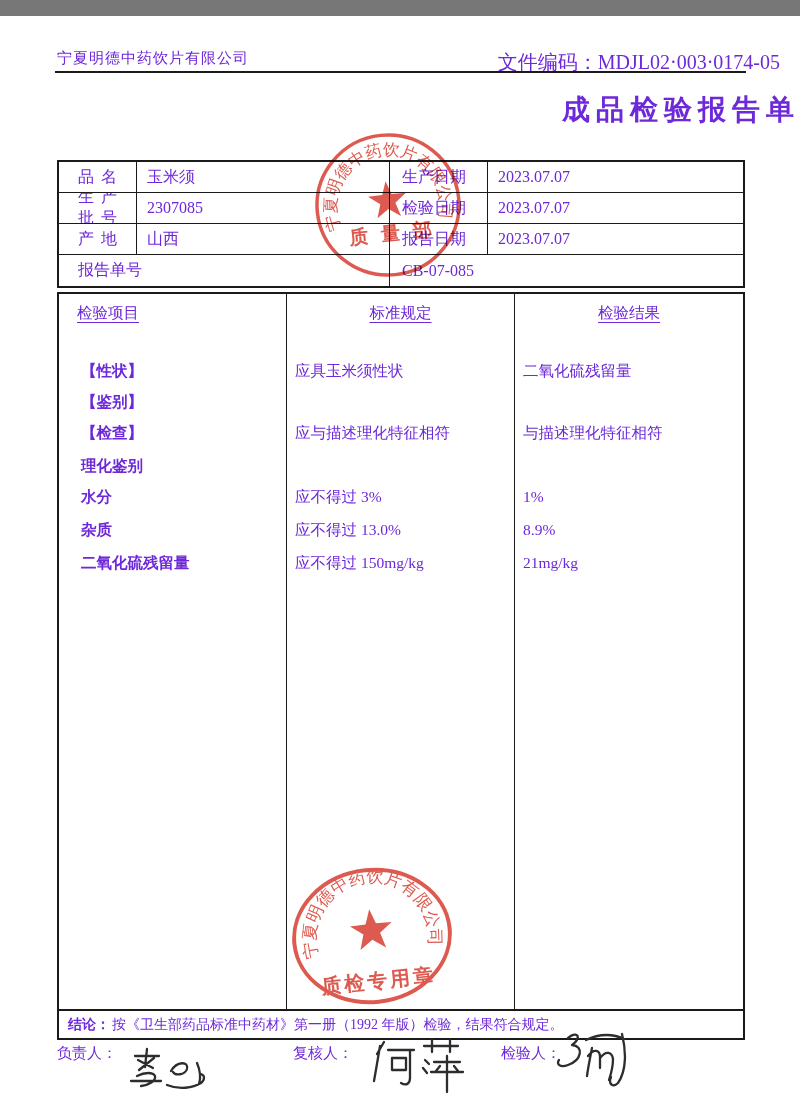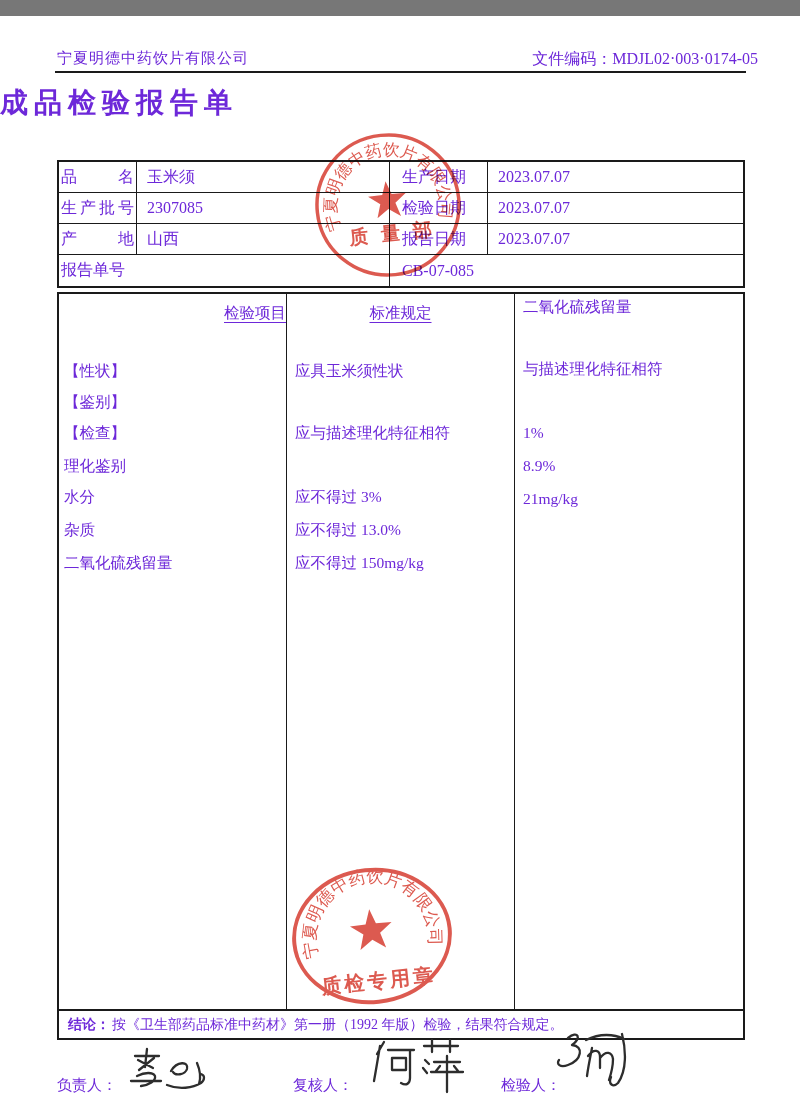--- a/index.html
+++ b/index.html
@@ -6,68 +6,68 @@
   html,body{margin:0;padding:0;background:#777;}
   .page{
     position:relative;width:800px;height:1098px;background:#ffffff;
     margin:16px auto;overflow:hidden;
     font-family:"Liberation Serif","DejaVu Serif",serif;
     color:#6d28d9;
   }
   .abs{position:absolute;}
   
   .hdr-company{left:57px;top:33px;font-size:15px;letter-spacing:1px;}
-  .hdr-code{left:12px;top:33px;width:746px;text-align:right;font-size:16px;}
+  .hdr-code{left:0;top:33px;width:746px;text-align:right;font-size:20px;padding-left:34px;}
   .hdr-rule{left:55px;top:55px;width:691px;height:2px;background:#1a1a1a;}
   
-  .title{left:0;top:68px;width:800px;text-align:left;font-size:28px;font-weight:bold;letter-spacing:6px;}
+  .title{left:0;top:75px;width:800px;text-align:right;font-size:28px;font-weight:bold;letter-spacing:6px;}
   
   .info-table{
     left:57px;top:144px;width:688px;
     display:grid;grid-template-columns:78px 253px 98px 1fr;
     grid-template-rows:31px 31px 31px 31px;
     border:2px solid #1a1a1a;box-sizing:border-box;
     font-size:16px;
   }
   .cell{border-right:1.5px solid #1a1a1a;border-bottom:1.5px solid #1a1a1a;
-        display:flex;align-items:center;padding:0 2px;box-sizing:border-box;overflow:hidden;}
+        display:flex;align-items:center;padding:0 19px;box-sizing:border-box;overflow:hidden;}
   .cell.noR{border-right:none;}
   .cell.noB{border-bottom:none;}
   .cell.val{padding-left:10px;}
   .cell.rlabel{padding-left:12px;}
   .jlabel{display:block;width:100%;text-align:justify;text-align-last:justify;}
   .span2a{grid-column:1 / 3;}
   .span2b{grid-column:3 / 5;}
   
   .main-table{
     left:57px;top:276px;width:688px;height:719px;
     border:2px solid #1a1a1a;box-sizing:border-box;
     display:grid;grid-template-columns:228px 228px 1fr;
     font-size:15.5px;
   }
   .mcol{border-right:1.5px solid #1a1a1a;display:flex;flex-direction:column;}
   .mcol.last{border-right:none;}
   .mhead{height:64px;box-sizing:border-box;padding-top:9px;}
   .mhead .ul{text-decoration:underline;text-underline-offset:4px;}
   .mcol .c{text-align:center;}
-  .mcol .l{padding-left:6px;text-align:right;}
+  .mcol .l{padding-left:18px;text-align:left;}
   .mrow{box-sizing:border-box;padding-top:3px;line-height:1.25;}
   .h31{height:31px;} .h33{height:33px;}
-  .pad-item{padding-left:5px;}
+  .pad-item{padding-left:22px;font-weight:bold;}
   .pad-std{padding-left:8px;}
   .pad-res{padding-left:8px;}
   
   .conclusion{
     left:57px;top:995px;width:688px;height:29px;
     border:2px solid #1a1a1a;border-top:none;box-sizing:border-box;
     display:flex;align-items:center;padding-left:9px;font-size:14px;
   }
   .conclusion b{margin-right:2px;}
   
-  .sig-label{top:1060px;font-size:15px;}
+  .sig-label{top:1028px;font-size:15px;}
   .sig-svg{pointer-events:none;}
   .ink{fill:none;stroke:#2d2d2d;stroke-width:2.3;stroke-linecap:round;stroke-linejoin:round;}
   
   .stamp{mix-blend-mode:multiply;opacity:.88;}
   .stamp text{font-family:"Liberation Serif","DejaVu Serif",serif;}
 </style>
 </head>
 <body>
 
 <div class="page">
@@ -119,20 +119,21 @@
       <div class="mhead c"><span class="ul">标准规定</span></div>
       <div class="mrow h31 pad-std">应具玉米须性状</div>
       <div class="mrow h31 pad-std"></div>
       <div class="mrow h31 pad-std">应与描述理化特征相符</div>
       <div class="mrow h33 pad-std"></div>
       <div class="mrow h33 pad-std">应不得过 3%</div>
       <div class="mrow h33 pad-std">应不得过 13.0%</div>
       <div class="mrow h33 pad-std">应不得过 150mg/kg</div>
     </div>
     <div class="mcol last">
+      <div class="mhead c"><span class="ul">检验结果</span></div>
       <div class="mrow h31 pad-res">二氧化硫残留量</div>
       <div class="mrow h31 pad-res"></div>
       <div class="mrow h31 pad-res">与描述理化特征相符</div>
       <div class="mrow h33 pad-res"></div>
       <div class="mrow h33 pad-res">1%</div>
       <div class="mrow h33 pad-res">8.9%</div>
       <div class="mrow h33 pad-res">21mg/kg</div>
     </div>
   </div>
 

